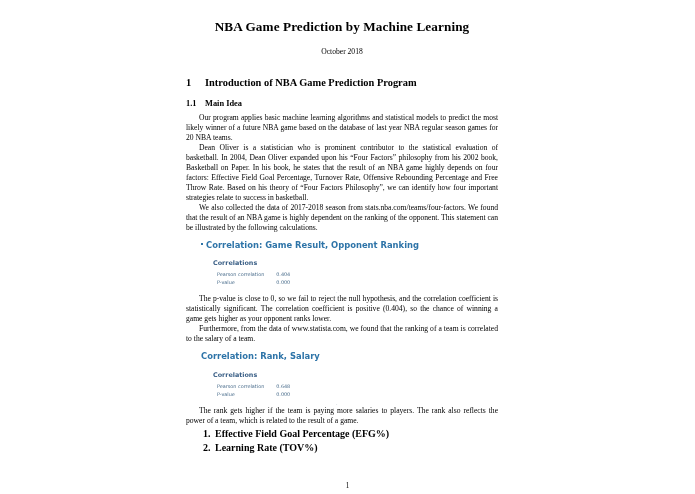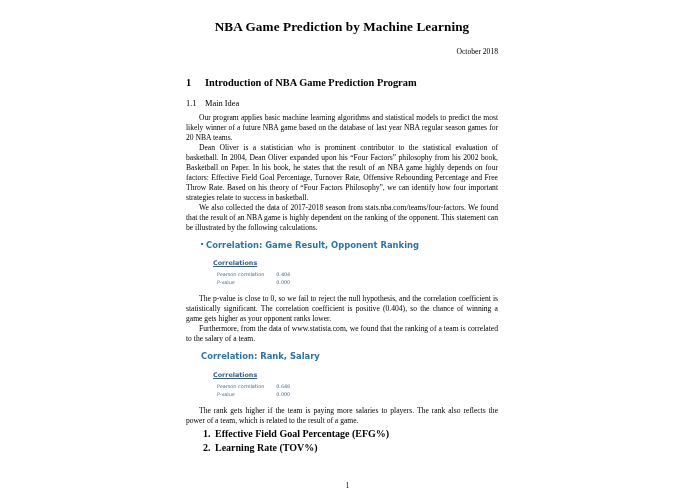--- a/index.html
+++ b/index.html
@@ -34,34 +34,34 @@
     letter-spacing: 0.1px;
     margin: 19px 0 0 0;
     line-height: 1.2;
   }
   .doc-authors {
     text-align: center;
     font-size: 7.6px;
     margin: 14px 0 0 0;
   }
   .doc-date {
-    text-align: right;
+    text-align: center;
     font-size: 7.6px;
     margin: 12px 0 0 0;
   }
   .h1 {
     font-size: 10.4px;
     font-weight: bold;
     margin: 21px 0 0 0;
     display: flex;
   }
   .h1 .num { width: 19px; flex: none; }
   .h2 {
     font-size: 8.4px;
-    font-weight: normal;
+    font-weight: bold;
     margin: 11px 0 0 0;
     display: flex;
   }
   .h2 .num { width: 19px; flex: none; }
   p.body {
     font-size: 7.6px;
     line-height: 1.32;
     text-align: justify;
     margin: 0;
     text-indent: 13px;
@@ -89,21 +89,20 @@
     margin-right: 3px;
     margin-bottom: 2px;
     flex: none;
   }
   .spss-sub {
     color: #3a5f86;
     font-family: "DejaVu Sans", sans-serif;
     font-size: 6.4px;
     font-weight: bold;
     margin: 9px 0 0 27px;
-    text-decoration: underline;
   }
   .spss-table {
     margin: 4px 0 0 31px;
     border-collapse: collapse;
   }
   .spss-table td {
     color: #4a6d8c;
     font-family: "DejaVu Sans", sans-serif;
     font-size: 4.9px;
     padding: 0 0 2px 0;

